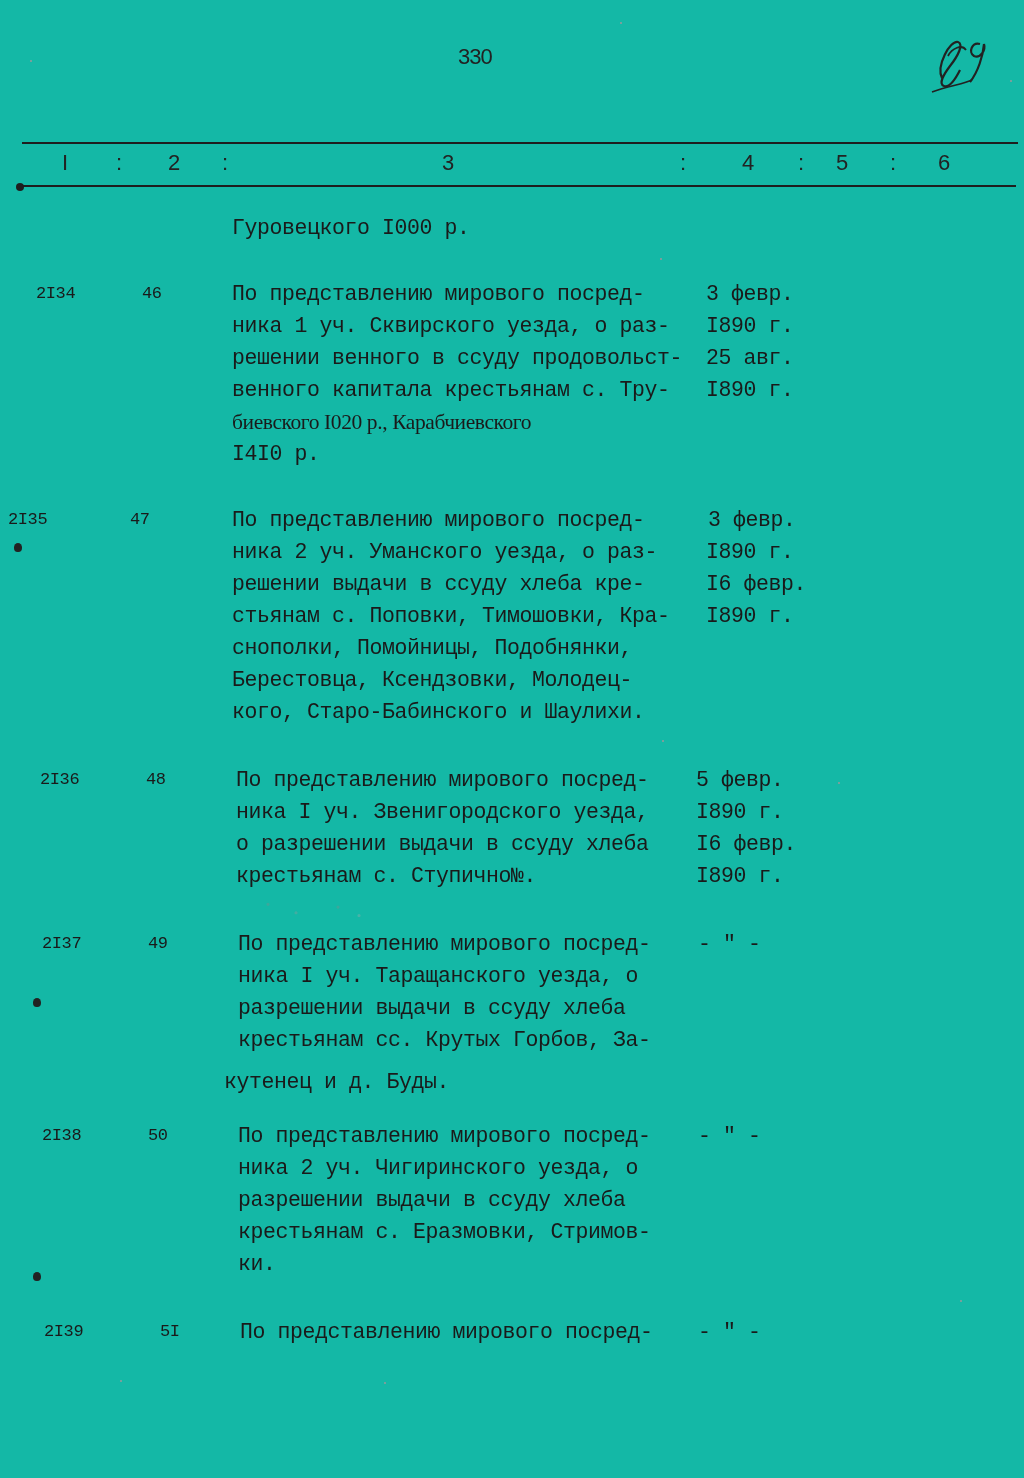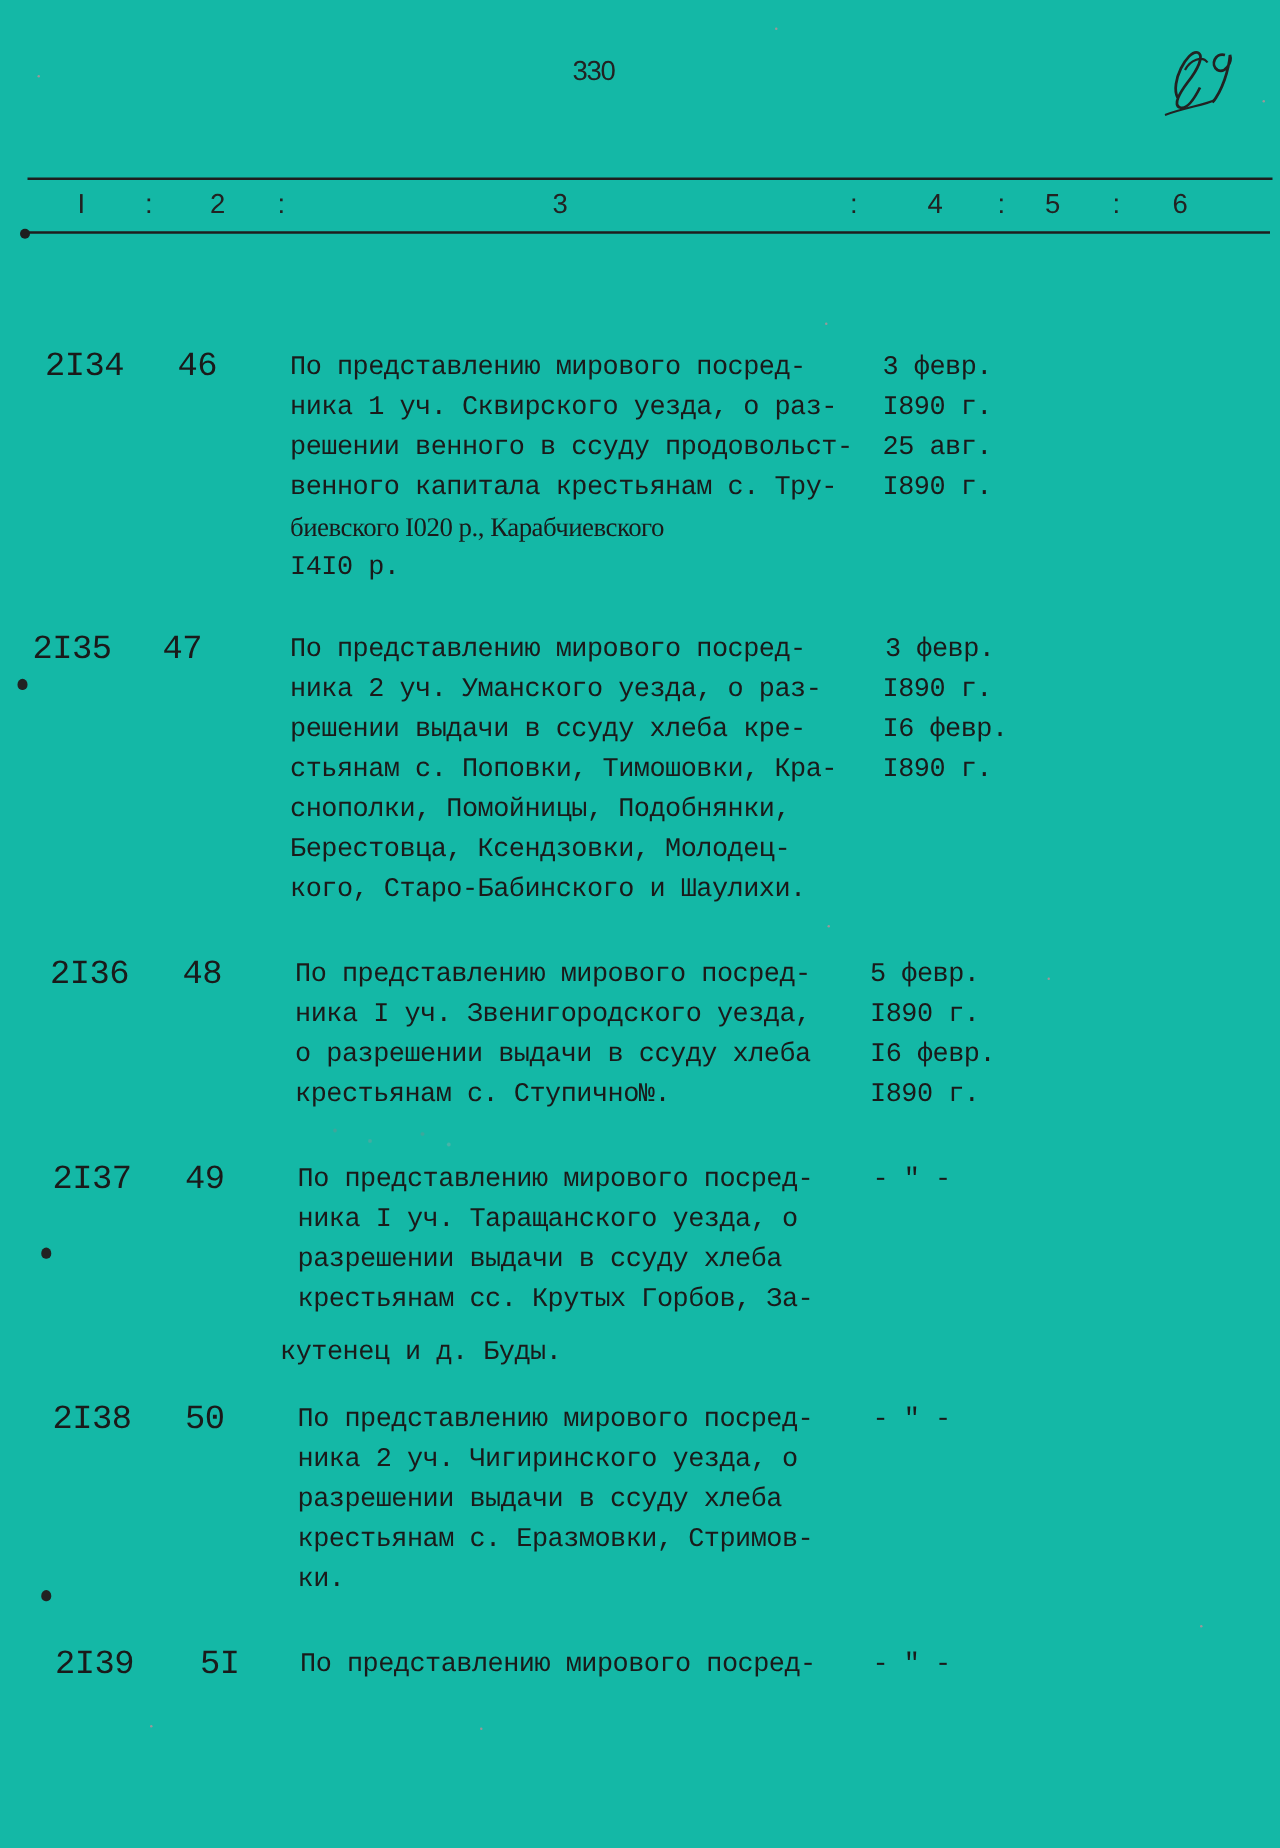--- a/index.html
+++ b/index.html
@@ -65,21 +65,21 @@
       color: #222;
     }
     .header-row span { position: absolute; }
     .text {
       position: absolute;
       font-size: 21.5px;
       line-height: 32.5px;
       white-space: pre;
       letter-spacing: -0.4px;
     }
-    .num { font-size: 27px; }
+    .num { font-size: 17px; }
     .punch {
       position: absolute;
       width: 8px;
       height: 9px;
       border-radius: 50% 50% 45% 45%;
       background: #222;
     }
     .speck {
       position: absolute;
       width: 2px;
@@ -125,38 +125,39 @@
     <span style="left:680px">:</span>
     <span style="left:742px">4</span>
     <span style="left:798px">:</span>
     <span style="left:836px">5</span>
     <span style="left:890px">:</span>
     <span style="left:938px">6</span>
   </div>
   <div class="rule bottom"></div>
   <div class="rule-dot"></div>
 
+  <div class="text" style="left:232px; top:212px;">Гуровецкого I000 р.</div>
 
   <div>
     <div class="text num" style="left:36px; top:278px;">2I34</div>
     <div class="text num" style="left:142px; top:278px;">46</div>
     <div class="text" style="left:232px; top:278px;">По представлению мирового посред-</div>
     <div class="text" style="left:232px; top:310px;">ника 1 уч. Сквирского уезда, о раз-</div>
     <div class="text" style="left:232px; top:342px;">решении венного в ссуду продовольст-</div>
     <div class="text" style="left:232px; top:374px;">венного капитала крестьянам с. Тру-</div>
     <div class="text" style="left:232px; top:406px;font-family:Liberation Serif, serif;">биевского I020 р., Карабчиевского</div>
     <div class="text" style="left:232px; top:438px;">I4I0 р.</div>
     <div class="text" style="left:706px; top:278px;">3 февр.</div>
     <div class="text" style="left:706px; top:310px;">I890 г.</div>
     <div class="text" style="left:706px; top:342px;">25 авг.</div>
     <div class="text" style="left:706px; top:374px;">I890 г.</div>
   </div>
 
   <div>
-    <div class="text num" style="left:26px; top:504px;font-family:Liberation Mono, monospace;">2I35</div>
+    <div class="text num" style="left:8px; top:504px;font-family:Liberation Mono, monospace;">2I35</div>
     <div class="text num" style="left:130px; top:504px;">47</div>
     <div class="text" style="left:232px; top:504px;">По представлению мирового посред-</div>
     <div class="text" style="left:232px; top:536px;">ника 2 уч. Уманского уезда, о раз-</div>
     <div class="text" style="left:232px; top:568px;">решении выдачи в ссуду хлеба кре-</div>
     <div class="text" style="left:232px; top:600px;">стьянам с. Поповки, Тимошовки, Кра-</div>
     <div class="text" style="left:232px; top:632px;">снополки, Помойницы, Подобнянки,</div>
     <div class="text" style="left:232px; top:664px;">Берестовца, Ксендзовки, Молодец-</div>
     <div class="text" style="left:232px; top:696px;">кого, Старо-Бабинского и Шаулихи.</div>
     <div class="text" style="left:708px; top:504px;">3 февр.</div>
     <div class="text" style="left:706px; top:536px;">I890 г.</div>

